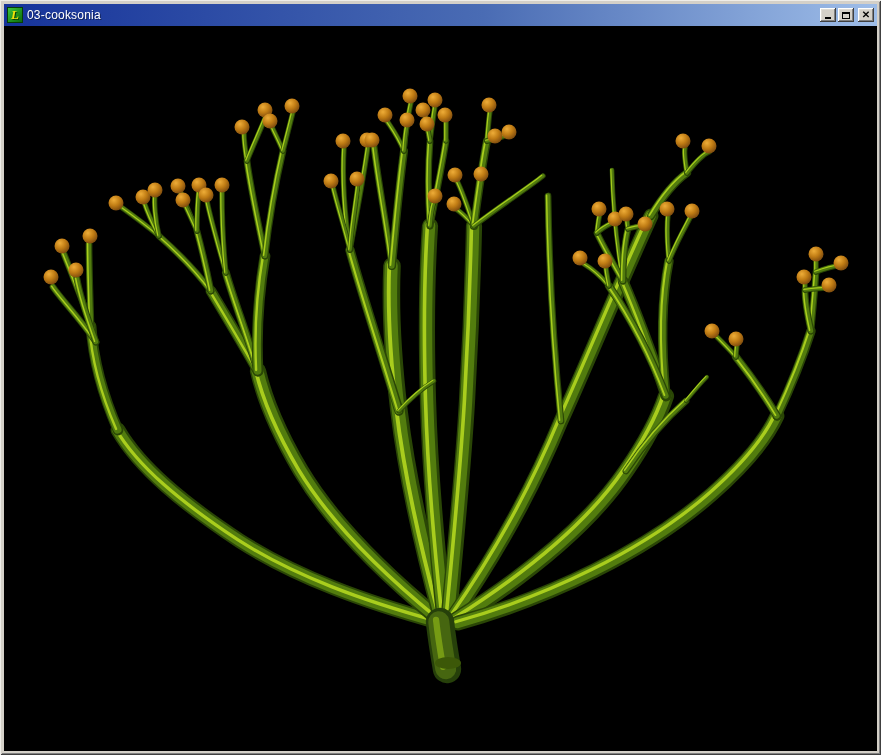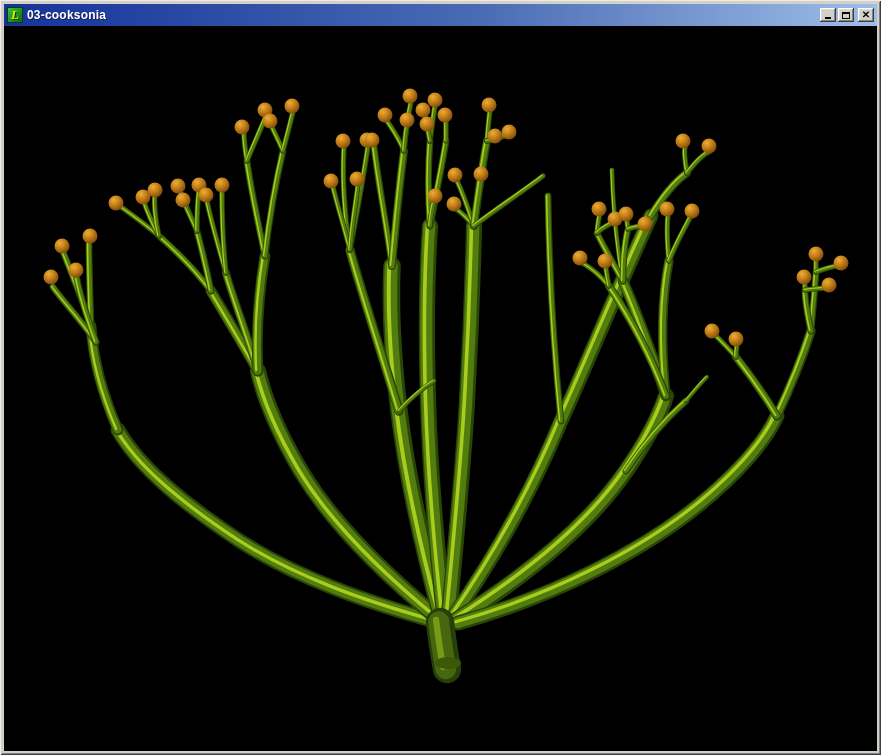--- a/index.html
+++ b/index.html
@@ -24,21 +24,21 @@
     width:16px;height:16px;flex:0 0 16px;
     background:linear-gradient(135deg,#3dc23d 0%,#1d8f1d 60%,#0e6b0e 100%);
     border:1px solid #063d06;
     color:#f2e40a;
     font-family:"Liberation Serif", serif;
     font-style:italic;font-weight:bold;font-size:13px;line-height:13px;
     text-align:center;
     text-shadow:1px 1px 0 #063d06;
   }
   .title-text{
-    color:#ffffff;font-size:12px;font-weight:bold;
+    color:#ffffff;font-size:12px;font-weight:normal;
     letter-spacing:0.2px;
     text-shadow:1px 1px 0 rgba(0,0,0,0.45);
     white-space:nowrap;
   }
   .controls{margin-left:auto;display:flex;align-items:center;}
   .tbtn{
     width:16px;height:14px;
     background:#d4d0c8;
     border:none;padding:0;margin:0;
     display:flex;align-items:center;justify-content:center;

